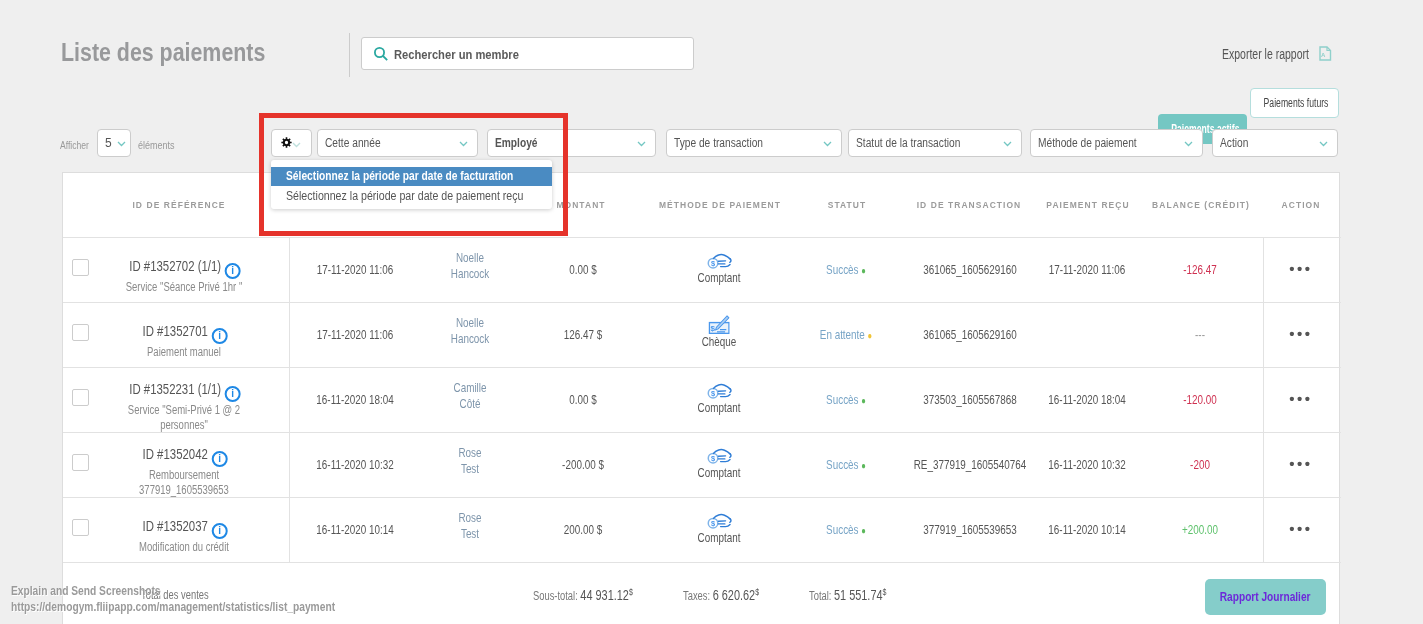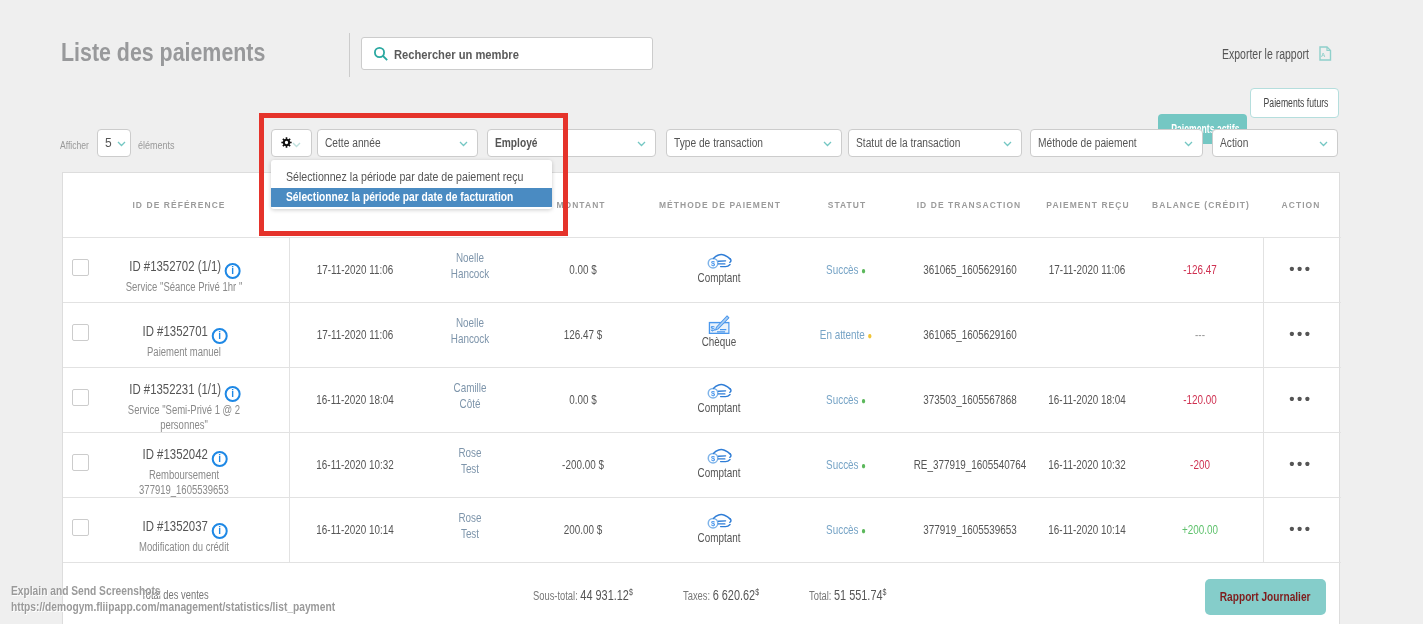--- a/index.html
+++ b/index.html
@@ -18,21 +18,21 @@
 .info { display:inline-block; width:16px; height:16px; border:2px solid #1e88e5; border-radius:50%; color:#1e88e5; font-size:10px; font-weight:bold; line-height:11px; text-align:center; vertical-align:-3px; transform:scaleX(1.316); margin-left:3px; }
 .icw { vertical-align:top; }
 </style>
 </head>
 <body>
 
 <div class="abs" style="left:61px; top:38px; font-size:25px; font-weight:bold; color:#98999b; transform:scaleX(0.855); transform-origin:0 0; white-space:nowrap;">Liste des paiements</div>
 
 <div class="abs" style="left:349px; top:33px; width:1px; height:44px; background:#ccc;"></div>
 
-<div class="abs" style="left:361px; top:37px; width:292px; height:33px; background:#fff; border:1px solid #ccc; border-radius:3px;">
+<div class="abs" style="left:361px; top:37px; width:333px; height:33px; background:#fff; border:1px solid #ccc; border-radius:3px;">
   <svg class="abs" style="left:11px; top:8px;" width="16" height="16" viewBox="0 0 16 16">
       <circle cx="6.5" cy="6.5" r="4.6" fill="none" stroke="#29a8a0" stroke-width="1.8"></circle>
       <line x1="10" y1="10" x2="14.2" y2="14.2" stroke="#29a8a0" stroke-width="1.8"></line>
     </svg>
   <span class="abs" style="left:32px; top:9px; font-size:13px; font-weight:bold; color:#5a5a5a; transform:scaleX(0.86); transform-origin:0 0; white-space:nowrap;">Rechercher un membre</span>
 </div>
 
 <div class="abs" style="left:1222px; top:46px; font-size:14px; color:#555; transform:scaleX(0.75); transform-origin:0 0; white-space:nowrap;">Exporter le rapport</div>
 <svg class="abs" style="left:1318px; top:46px;" width="14" height="15" viewBox="0 0 14 15">
     <path d="M2 1 h7 l3.5 3.5 v9.5 h-10.5 z" fill="none" stroke="#8fd0cb" stroke-width="1.4"></path>
@@ -111,21 +111,21 @@
   <div class="row-border" style="top:324px;"></div>
   <div class="row-border" style="top:389px;"></div>
 
   <div class="abs" style="left:226px; top:64px; width:1px; height:326px; background:#e2e2e2;"></div>
   <div class="abs" style="left:1200px; top:64px; width:1px; height:326px; background:#e2e2e2;"></div>
 
   <div class="abs" style="left:78px; top:415px; font-size:12px; color:#777; transform:scaleX(0.78); transform-origin:0 0; white-space:nowrap;">Total des ventes</div>
   <div class="abs" style="left:470px; top:414px; font-size:12px; color:#777; transform:scaleX(0.78); transform-origin:0 0; white-space:nowrap;">Sous-total: <span style="font-size:14px; color:#555;">44 931.12</span><sup style="font-size:9px; color:#555;">$</sup></div>
   <div class="abs" style="left:620px; top:414px; font-size:12px; color:#777; transform:scaleX(0.78); transform-origin:0 0; white-space:nowrap;">Taxes: <span style="font-size:14px; color:#555;">6 620.62</span><sup style="font-size:9px; color:#555;">$</sup></div>
   <div class="abs" style="left:746px; top:414px; font-size:12px; color:#777; transform:scaleX(0.78); transform-origin:0 0; white-space:nowrap;">Total: <span style="font-size:14px; color:#555;">51 551.74</span><sup style="font-size:9px; color:#555;">$</sup></div>
-  <div class="abs" style="left:1142px; top:406px; width:121px; height:36px; background:#85cdca; border-radius:5px; color:#7f1d1d; font-size:13px; font-weight:bold; text-align:center; line-height:36px; white-space:nowrap;"><span style="display:inline-block; transform:scaleX(0.78); transform-origin:center;">Rapport Journalier</span></div>
+  <div class="abs" style="left:1142px; top:406px; width:121px; height:36px; background:#85cdca; border-radius:5px; color:#6d28d9; font-size:13px; font-weight:bold; text-align:center; line-height:36px; white-space:nowrap;"><span style="display:inline-block; transform:scaleX(0.78); transform-origin:center;">Rapport Journalier</span></div>
 </div>
 
 <div class="abs" style="left:72px; top:259px; width:17px; height:17px; border:1px solid #ccc; border-radius:2px; background:#fff;"></div>
 <div class="abs" style="left:72px; top:324px; width:17px; height:17px; border:1px solid #ccc; border-radius:2px; background:#fff;"></div>
 <div class="abs" style="left:72px; top:389px; width:17px; height:17px; border:1px solid #ccc; border-radius:2px; background:#fff;"></div>
 <div class="abs" style="left:72px; top:454px; width:17px; height:17px; border:1px solid #ccc; border-radius:2px; background:#fff;"></div>
 <div class="abs" style="left:72px; top:519px; width:17px; height:17px; border:1px solid #ccc; border-radius:2px; background:#fff;"></div>
 
 <div class="cell" style="left:88px; top:257px; width:192px;"><span style="font-size:15px;">ID #1352702 (1/1) </span><span class="info">i</span><br><span style="font-size:12.5px; color:#8a8a8a;">Service "Séance Privé 1hr "</span></div>
 <div class="cell" style="left:288px; top:262px; width:134px;">17-11-2020 11:06</div>
@@ -213,19 +213,19 @@
       <path d="M12.4 10.9 L18.9 10.9" stroke="#2f7dd6" stroke-width="1.4" stroke-linecap="round"></path>
       <path d="M14.6 13.6 L19.6 13.6 C21.6 13.6 23 12.7 24.1 11.5" stroke="#2f7dd6" fill="none" stroke-width="1.4" stroke-linecap="round"></path>
     </svg><br><span style="font-size:13px;">Comptant</span></div>
 <div class="cell stat" style="left:796px; top:522px; width:100px;">Succès <span style="color:#5cb85c; font-size:10px;">●</span></div>
 <div class="cell" style="left:900px; top:522px; width:140px;">377919_1605539653</div>
 <div class="cell" style="left:1020px; top:522px; width:134px;">16-11-2020 10:14</div>
 <div class="cell" style="left:1150px; top:522px; width:100px; color:#5fc26d;">+200.00</div>
 <div class="cell dots" style="left:1263px; top:520px; width:76px;">•••</div>
 
 <div class="abs" style="left:271px; top:160px; width:281px; height:49px; background:#fff; border-radius:3px; box-shadow:0 1px 4px rgba(0,0,0,0.2); overflow:hidden; z-index:40; padding-top:7px;">
+  <div style="height:19px; background:#4a8bc2; color:#fff; font-size:12.5px; font-weight:bold; line-height:19px; padding-left:15px; white-space:nowrap;"><span style="display:inline-block; transform:scaleX(0.82); transform-origin:0 0;">Sélectionnez la période par date de facturation</span></div>
   <div style="height:21px; color:#555; font-size:12.5px; line-height:21px; padding-left:15px; white-space:nowrap;"><span style="display:inline-block; transform:scaleX(0.85); transform-origin:0 0;">Sélectionnez la période par date de paiement reçu</span></div>
-  <div style="height:19px; background:#4a8bc2; color:#fff; font-size:12.5px; font-weight:bold; line-height:19px; padding-left:15px; white-space:nowrap;"><span style="display:inline-block; transform:scaleX(0.82); transform-origin:0 0;">Sélectionnez la période par date de facturation</span></div>
 </div>
 
 <div class="abs" style="left:259px; top:113px; width:309px; height:123px; border:5px solid #e5332b; z-index:50;"></div>
 
 <div class="abs" style="left:11px; top:583px; font-size:13px; font-weight:bold; color:#9a9a9a; text-shadow:1px 1px 0 #fff; z-index:60; line-height:16px; white-space:nowrap; transform:scaleX(0.787); transform-origin:0 0;">Explain and Send Screenshots<br>https://demogym.fliipapp.com/management/statistics/list_payment</div>
 
 </body></html>

